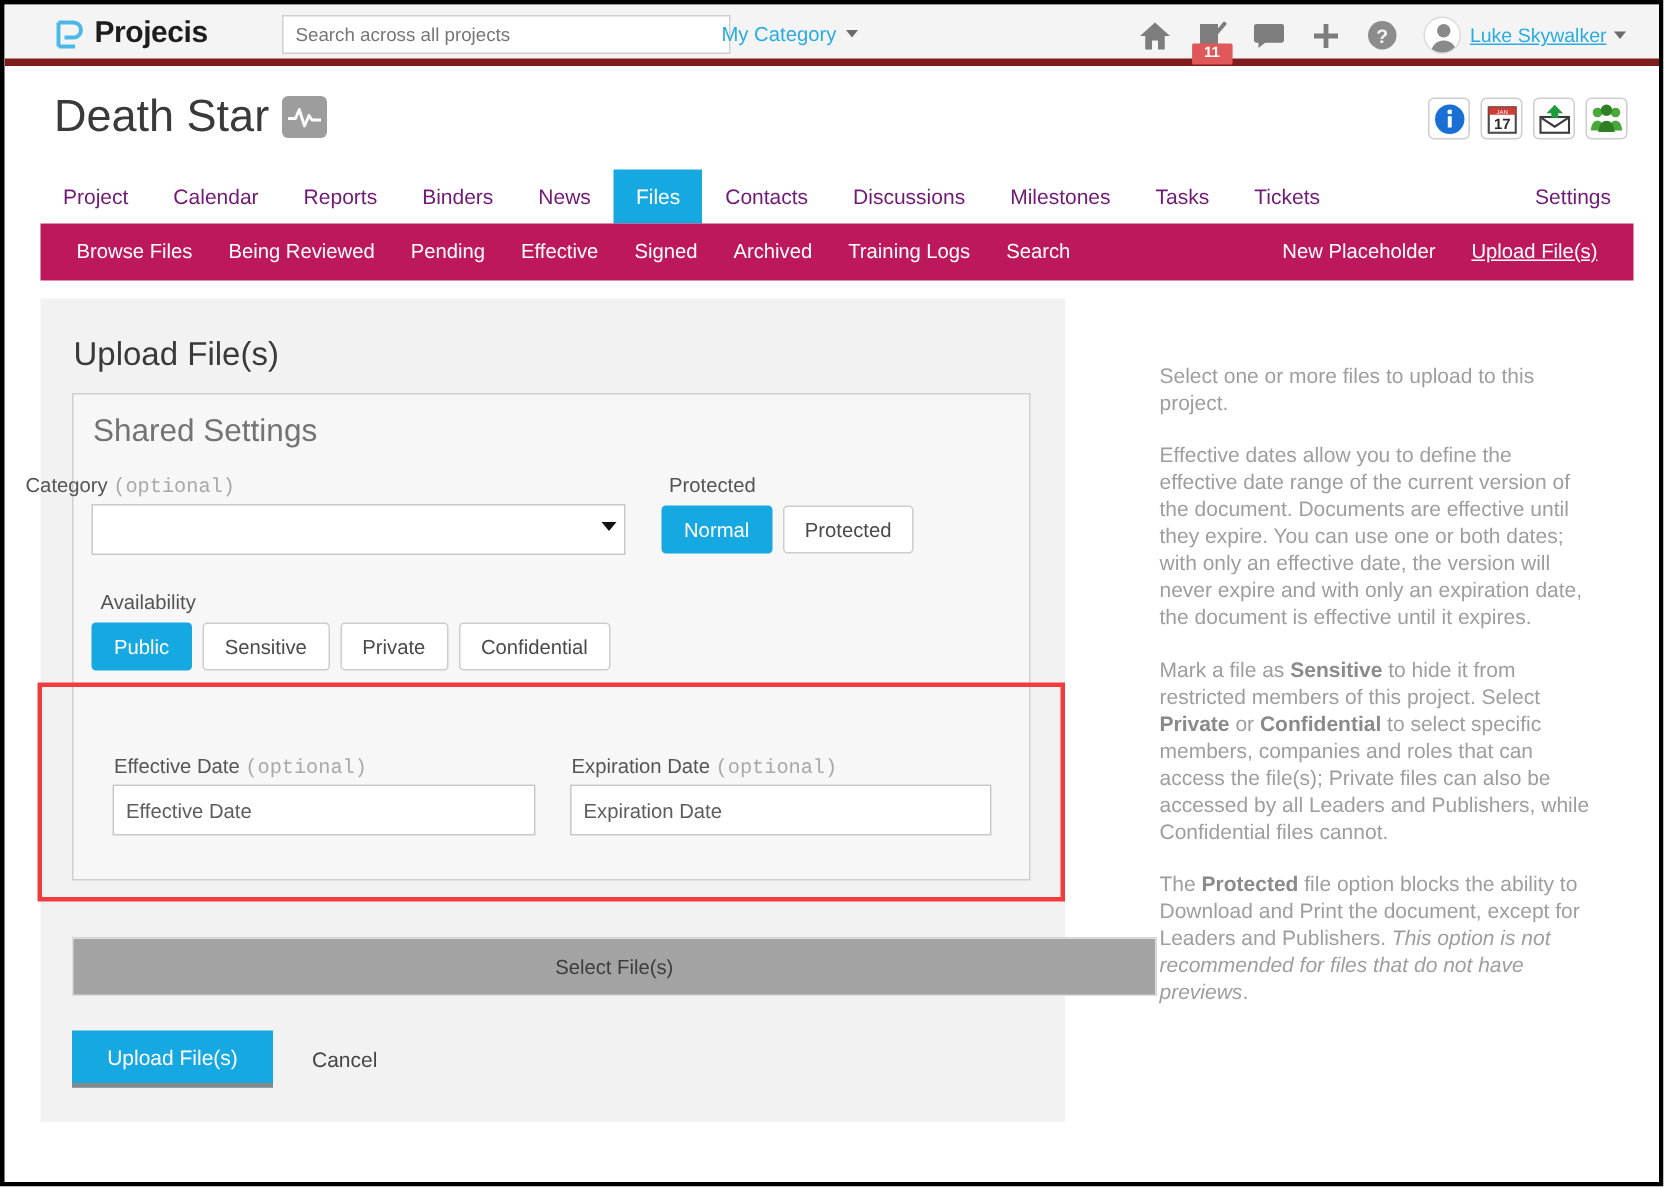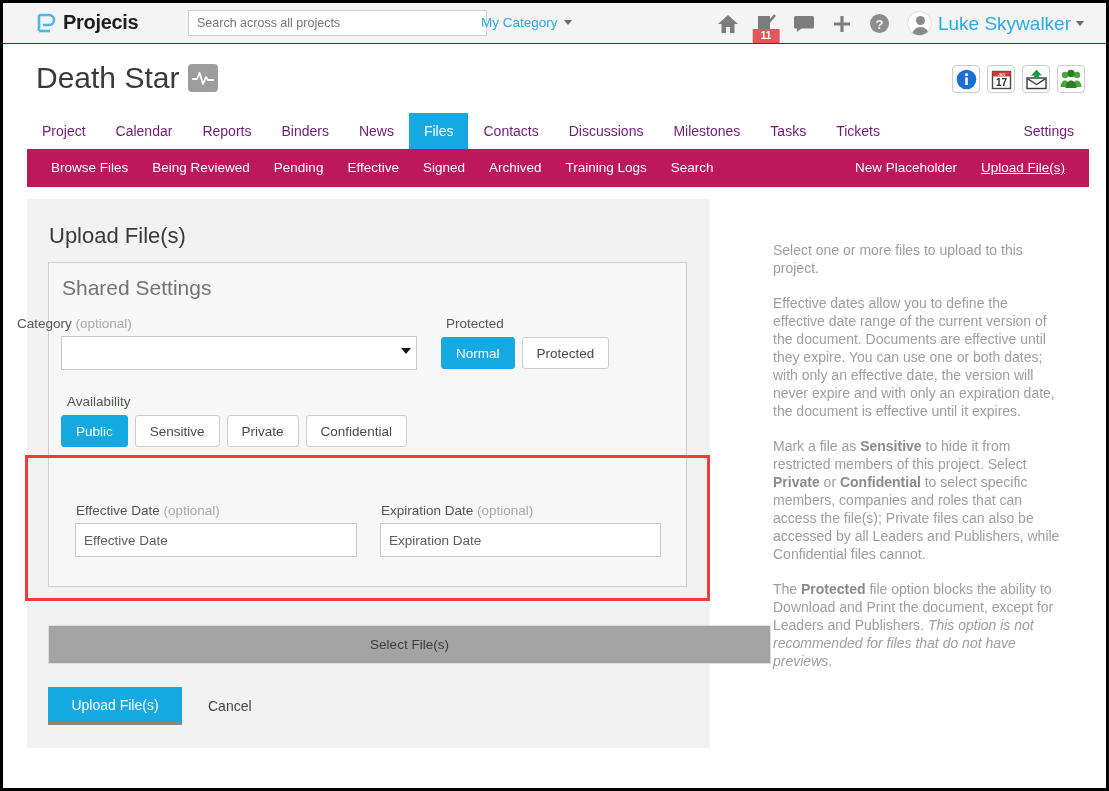--- a/index.html
+++ b/index.html
@@ -14,21 +14,21 @@
     background: #ffffff;
     border: 3px solid #000000;
     overflow: hidden;
   }
 
   
   .topbar {
     position: absolute; left: 0; top: 0;
     width: 1103px; height: 41px;
     background: #f4f4f4;
-    border-bottom: 1px solid #7f1d1d;
+    border-bottom: 5px solid #7f1d1d;
   }
   .brand {
     position: absolute; left: 34px; top: 8px;
     display: flex; align-items: center; gap: 7px;
   }
   .brand-mark {
     width: 19px; height: 20px;
     position: relative;
   }
   .brand-name {
@@ -66,22 +66,22 @@
   }
   .badge {
     position: absolute; left: 50%; transform: translateX(-50%);
     bottom: 1px;
     background: #e0585a; color: #fff;
     font-size: 10px; font-weight: bold;
     padding: 1px 8px 2px; line-height: 11px;
     border-radius: 1px;
   }
   .username {
-    font-size: 19px; color: #2aace2; cursor: pointer;
-    margin-left: 6px; margin-right: 5px;
+    font-size: 13px; color: #2aace2; cursor: pointer;
+    margin-left: 6px; margin-right: 5px; text-decoration: underline;
   }
   .avatar {
     width: 25px; height: 25px; border-radius: 50%;
     background: #ffffff; border: 1px solid #dcdcdc;
     position: relative; overflow: hidden; margin-left: 8px;
   }
   .avatar .head { position:absolute; width:9px; height:9px; border-radius:50%; background:#8a8a8a; left:8px; top:4px; }
   .avatar .body { position:absolute; width:17px; height:11px; border-radius:9px 9px 0 0; background:#8a8a8a; left:4px; top:15px; }
 
   
@@ -153,21 +153,21 @@
     border: 1px solid #cfcfcf;
     background: #f7f7f7;
   }
   .shared-title {
     position: absolute; left: 13px; top: 13px;
     font-size: 21px; color: #737373;
   }
   .fld-label {
     font-size: 13.5px; color: #555555;
   }
-  .fld-label .opt { color: #a9a9a9; }
+  .fld-label .opt { color: #a9a9a9; font-family: Liberation Mono, monospace; }
   .cat-label { position: absolute; left: 14px; top: 313px; }
   .cat-select {
     position: absolute; left: 58px; top: 333px;
     width: 356px; height: 34px;
     border: 1px solid #c8c8c8; background: #fff;
     font-size: 13px; color: #333;
     padding: 0 8px;
     font-family: "Liberation Sans", sans-serif;
     -webkit-appearance: none; appearance: none;
     outline: none;

